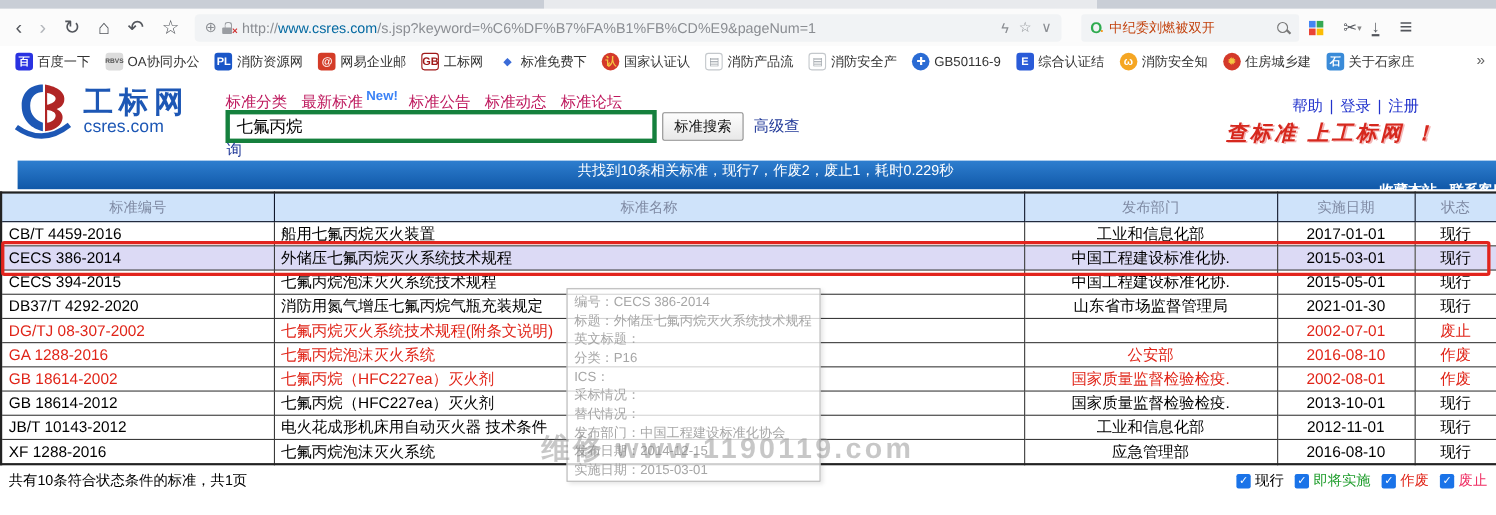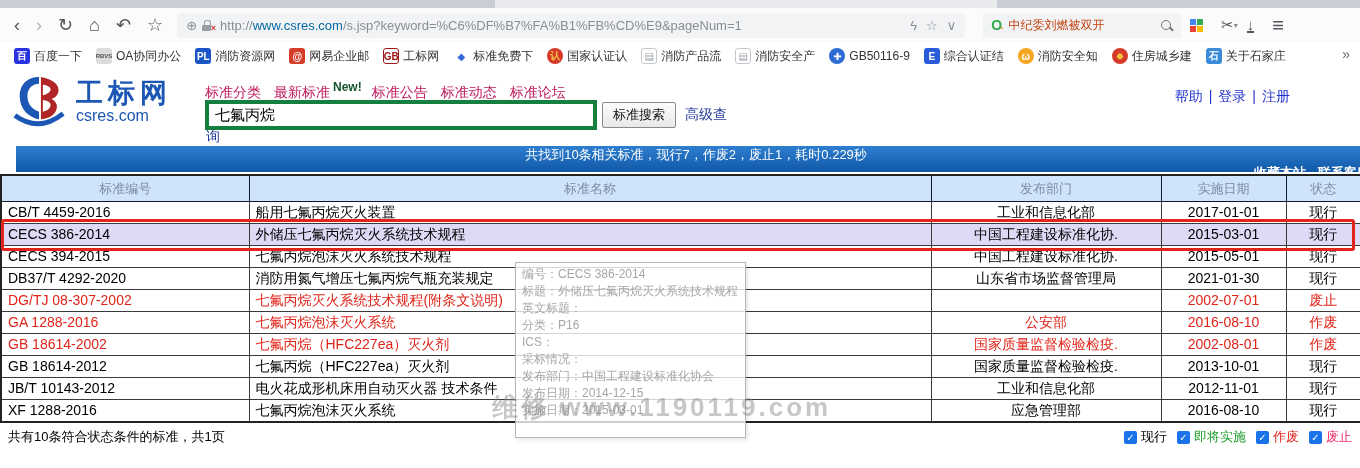--- a/index.html
+++ b/index.html
@@ -42,21 +42,21 @@
     font-size:10px;font-weight:bold;box-sizing:border-box;flex:none;}
   #bm-more{position:absolute;right:10px;top:46px;color:#666;font-size:14px;cursor:pointer;}
   
   #siteheader{position:absolute;top:70px;left:0;width:100%;height:76px;background:#fff;}
   #logo{position:absolute;left:10px;top:5px;display:flex;align-items:center;cursor:pointer;}
   #logo-text{margin-left:8px;color:#1d57b5;}
   #logo-title{font-size:27px;font-weight:bold;letter-spacing:5px;line-height:28px;}
   #logo-domain{font-size:16px;line-height:18px;}
   #nav-links{position:absolute;left:205px;top:10px;font-size:14px;color:#223a99;}
   .nav-link{margin-right:13px;cursor:pointer;color:#be185d;text-decoration:none;}
-  .new-badge{color:#14532d;font-size:12px;font-weight:bold;margin-left:-10px;margin-right:10px;}
+  .new-badge{color:#3b82f6;font-size:12px;font-weight:bold;margin-left:-10px;margin-right:10px;}
   #search-row{position:absolute;left:205px;top:30px;display:flex;align-items:center;}
   #kw-input{width:372px;height:20px;border:4px solid #15803d;font-size:15px;padding:1px 6px;
     font-family:Liberation Mono, monospace;color:#000;}
   #search-btn{margin-left:5px;height:26px;padding:0 10px;font-size:13px;font-family:inherit;
     border:1px solid #8a8a8a;background:linear-gradient(180deg,#fdfdfd,#e8e8e8);border-radius:2px;cursor:pointer;color:#111;}
   #adv-link{margin-left:9px;font-size:14px;color:#223a99;cursor:pointer;}
   #adv-wrap{position:absolute;left:206px;top:58px;font-size:14px;color:#223a99;cursor:pointer;}
   #account{position:absolute;right:70px;top:18px;font-size:14px;color:#2233cc;}
   #account a{color:#2233cc;text-decoration:none;cursor:pointer;}
   #account .sep{margin:0 6px;}
@@ -222,20 +222,21 @@
     <div id="search-row">
       <input id="kw-input" type="text" value="七氟丙烷" style="">
       <button id="search-btn">标准搜索</button>
       <span id="adv-link">高级查</span>
     </div>
     <span id="adv-wrap">询</span>
 
     <div id="account">
       <a>帮助</a><span class="sep">|</span><a>登录</a><span class="sep">|</span><a>注册</a>
     </div>
+    <div id="slogan">查标准 上工标网 ！</div>
   </div>
 
   <div id="statusbar">
     <span>共找到10条相关标准，现行7，作废2，废止1，耗时0.229秒</span>
     <span class="links">
       <span>收藏本站</span>
       <span>联系客服</span>
     </span>
   </div>
 
@@ -331,20 +332,21 @@
         </tbody>
     </table>
     <div id="redbox"></div>
     <div id="tooltip">
         <div class="tt-line">编号：CECS 386-2014</div>
         <div class="tt-line">标题：外储压七氟丙烷灭火系统技术规程</div>
         <div class="tt-line">英文标题：</div>
         <div class="tt-line">分类：P16</div>
         <div class="tt-line">ICS：</div>
         <div class="tt-line">采标情况：</div>
+        <div class="tt-line">替代情况：</div>
         <div class="tt-line">发布部门：中国工程建设标准化协会</div>
         <div class="tt-line">发布日期：2014-12-15</div>
         <div class="tt-line">实施日期：2015-03-01</div>
       </div>
     <div id="watermark">维修 www.1190119.com</div>
   </div>
 
   <div id="footerbar">
     <span>共有10条符合状态条件的标准，共1页</span>
     <div id="filters">

